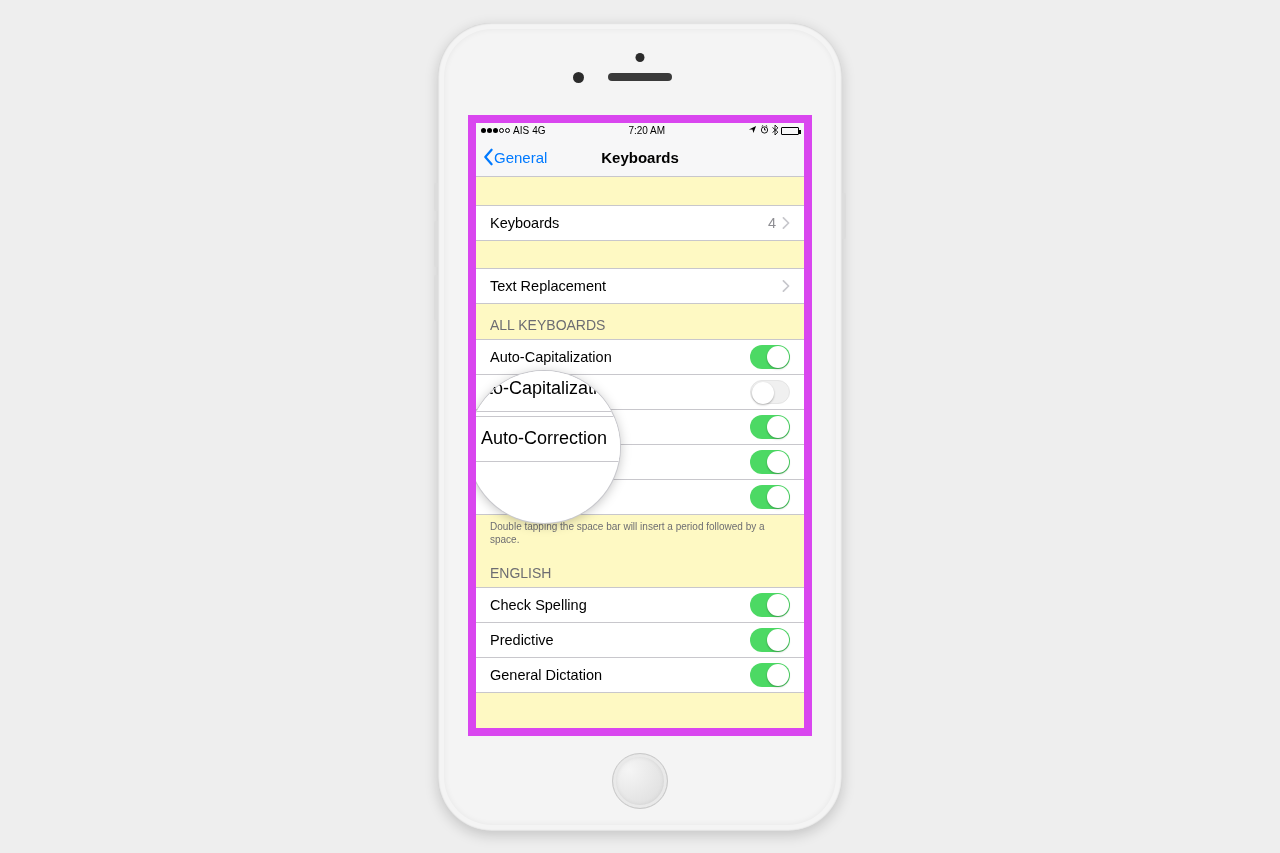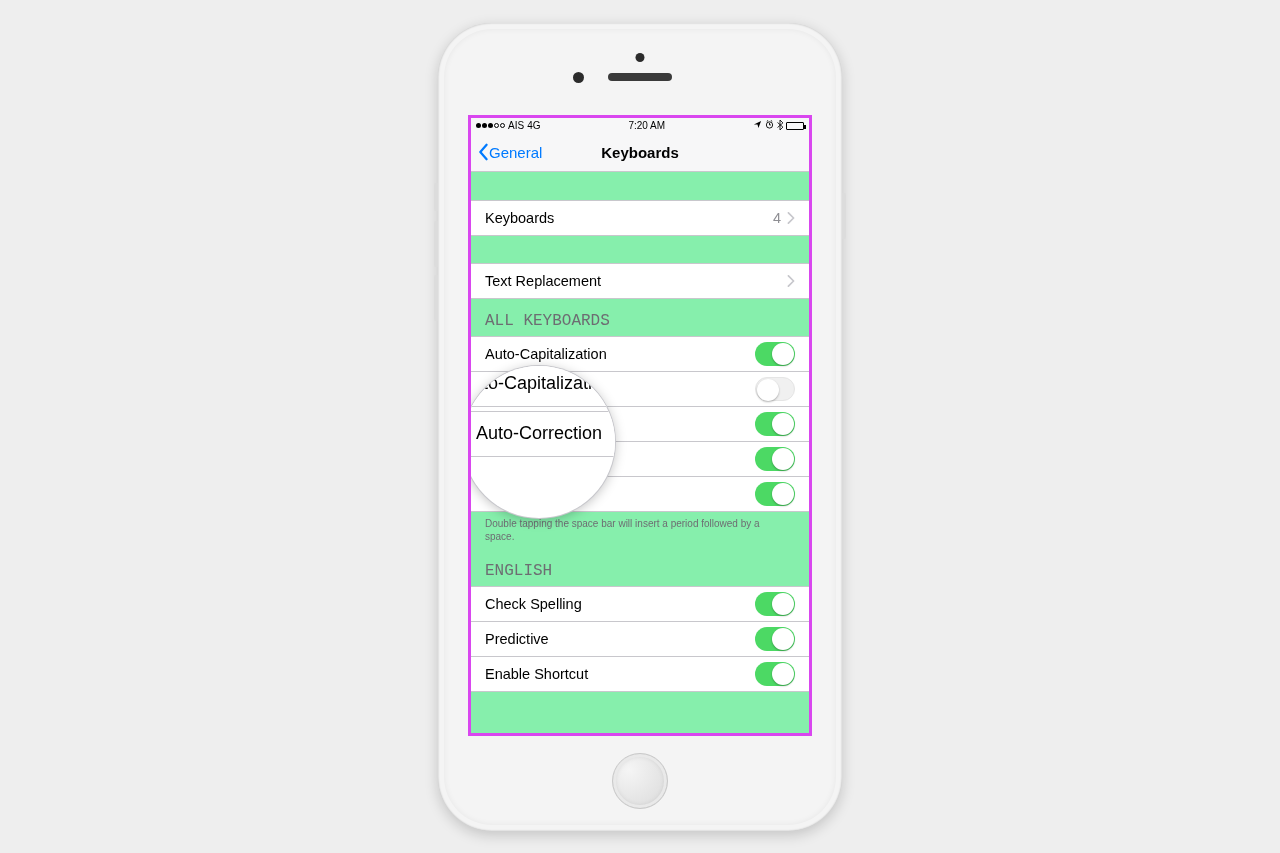--- a/index.html
+++ b/index.html
@@ -78,22 +78,22 @@
   .vol1{ top:160px; height:28px; }
   .vol2{ top:198px; height:46px; }
   .vol3{ top:252px; height:46px; }
   .pwr { top:170px; height:46px; }
 
   
   .screen {
     position: relative;
     width: 100%;
     height: 100%;
-    background: #86efac;
-    border: 3px solid #d946ef;
+    background: #fef9c3;
+    border: 8px solid #d946ef;
     overflow: hidden;
   }
 
   
   .status-bar {
     height: 16px;
     display: flex;
     align-items: center;
     justify-content: space-between;
     padding: 0 5px;
@@ -140,25 +140,24 @@
     position:absolute; left:0; right:0; text-align:center;
     font-size:15px; font-weight:600; color:#000;
     pointer-events:none;
   }
 
   
   .section {
     font-size: 0;
   }
   .group-header {
-    font-size: 16px;
+    font-size: 14px;
     color: #6d6d72;
     padding: 14px 14px 6px 14px;
     text-transform: uppercase;
-    font-family: Liberation Mono, monospace;
   }
   .group-footer {
     font-size: 10px;
     color: #6d6d72;
     padding: 6px 30px 4px 14px;
     line-height: 1.35;
   }
   .cell {
     background: #fff;
     border-top: 1px solid #c8c7cc;
@@ -346,21 +345,21 @@
     <div class="section">
       <div class="cell">
         <span class="cell-label">Check Spelling</span>
         <span class="toggle on"></span>
       </div>
       <div class="cell">
         <span class="cell-label">Predictive</span>
         <span class="toggle on"></span>
       </div>
       <div class="cell">
-        <span class="cell-label">Enable Shortcut</span>
+        <span class="cell-label">General Dictation</span>
         <span class="toggle on"></span>
       </div>
     </div>
 
     <div class="magnifier">
       <div class="magnifier-inner">
         <div class="cell magnifier-row-top">
           <span class="cell-label" style="white-space:nowrap">uto-Capitalization</span>
         </div>
         <div class="cell">

